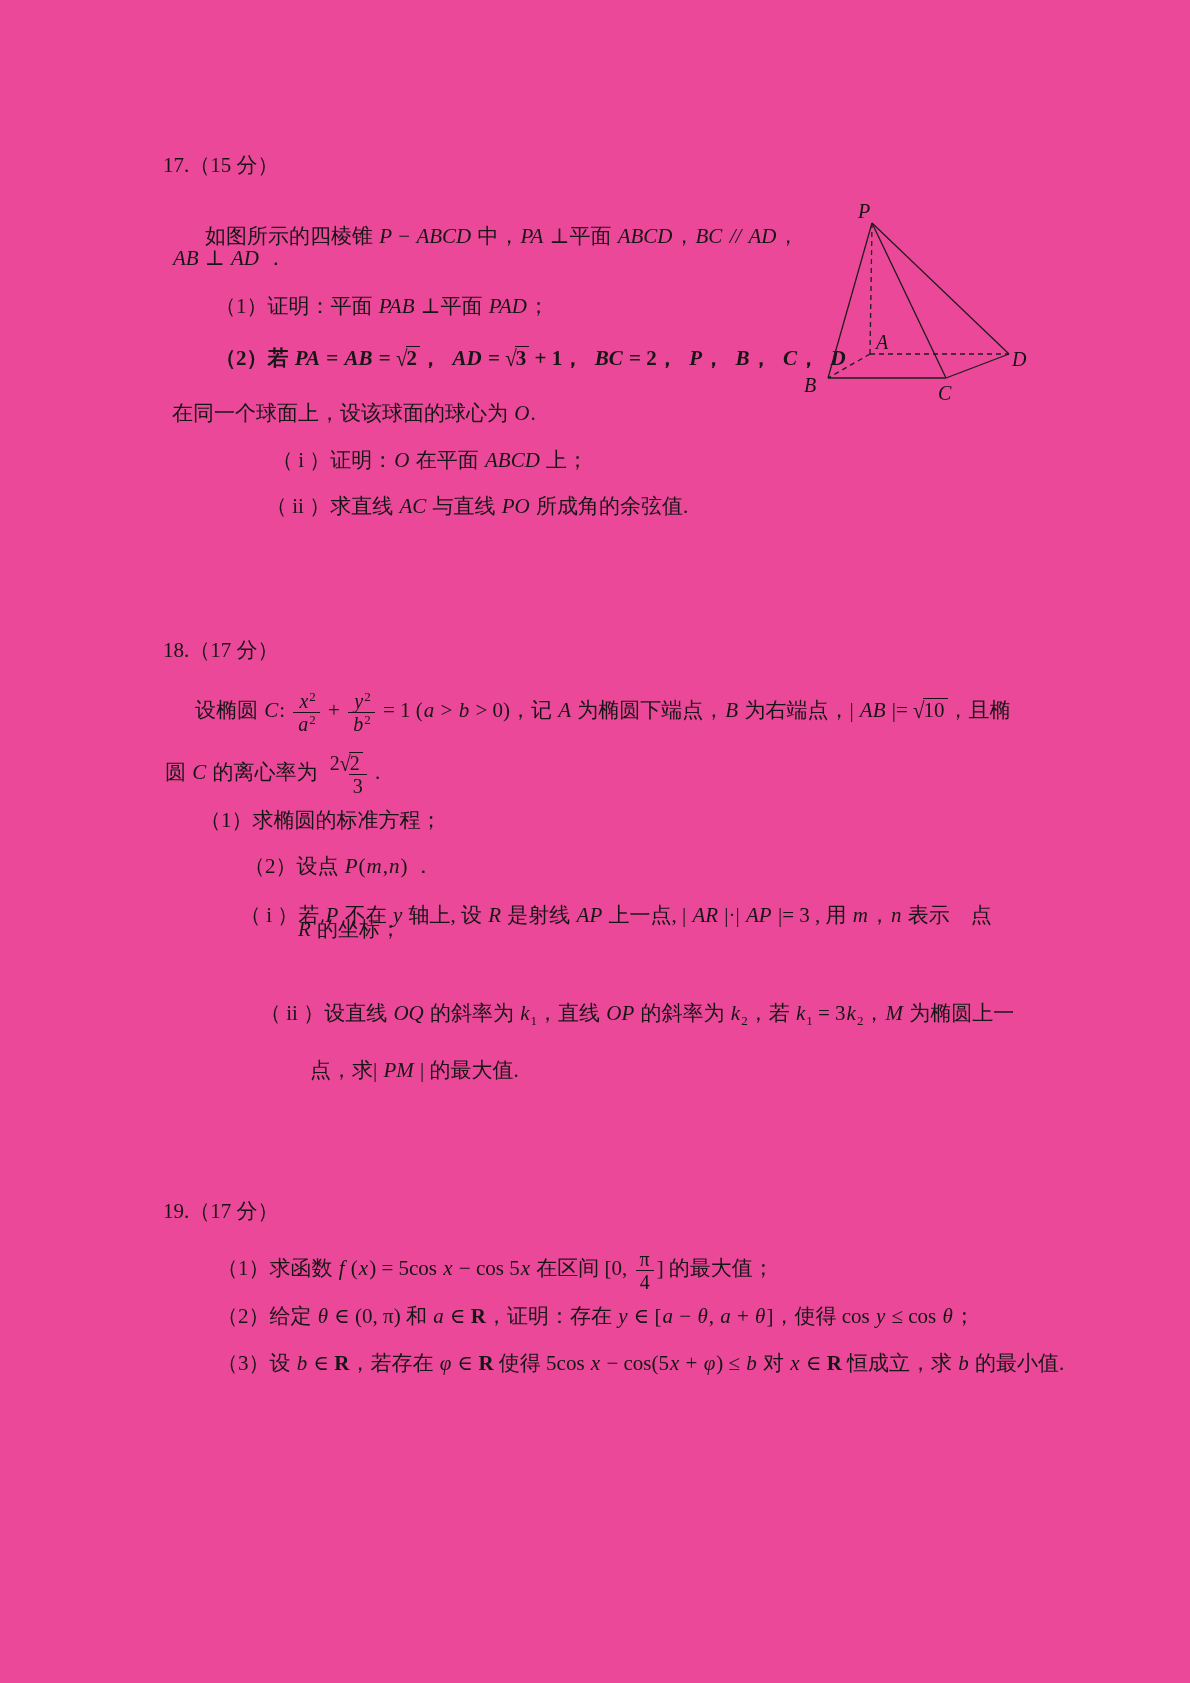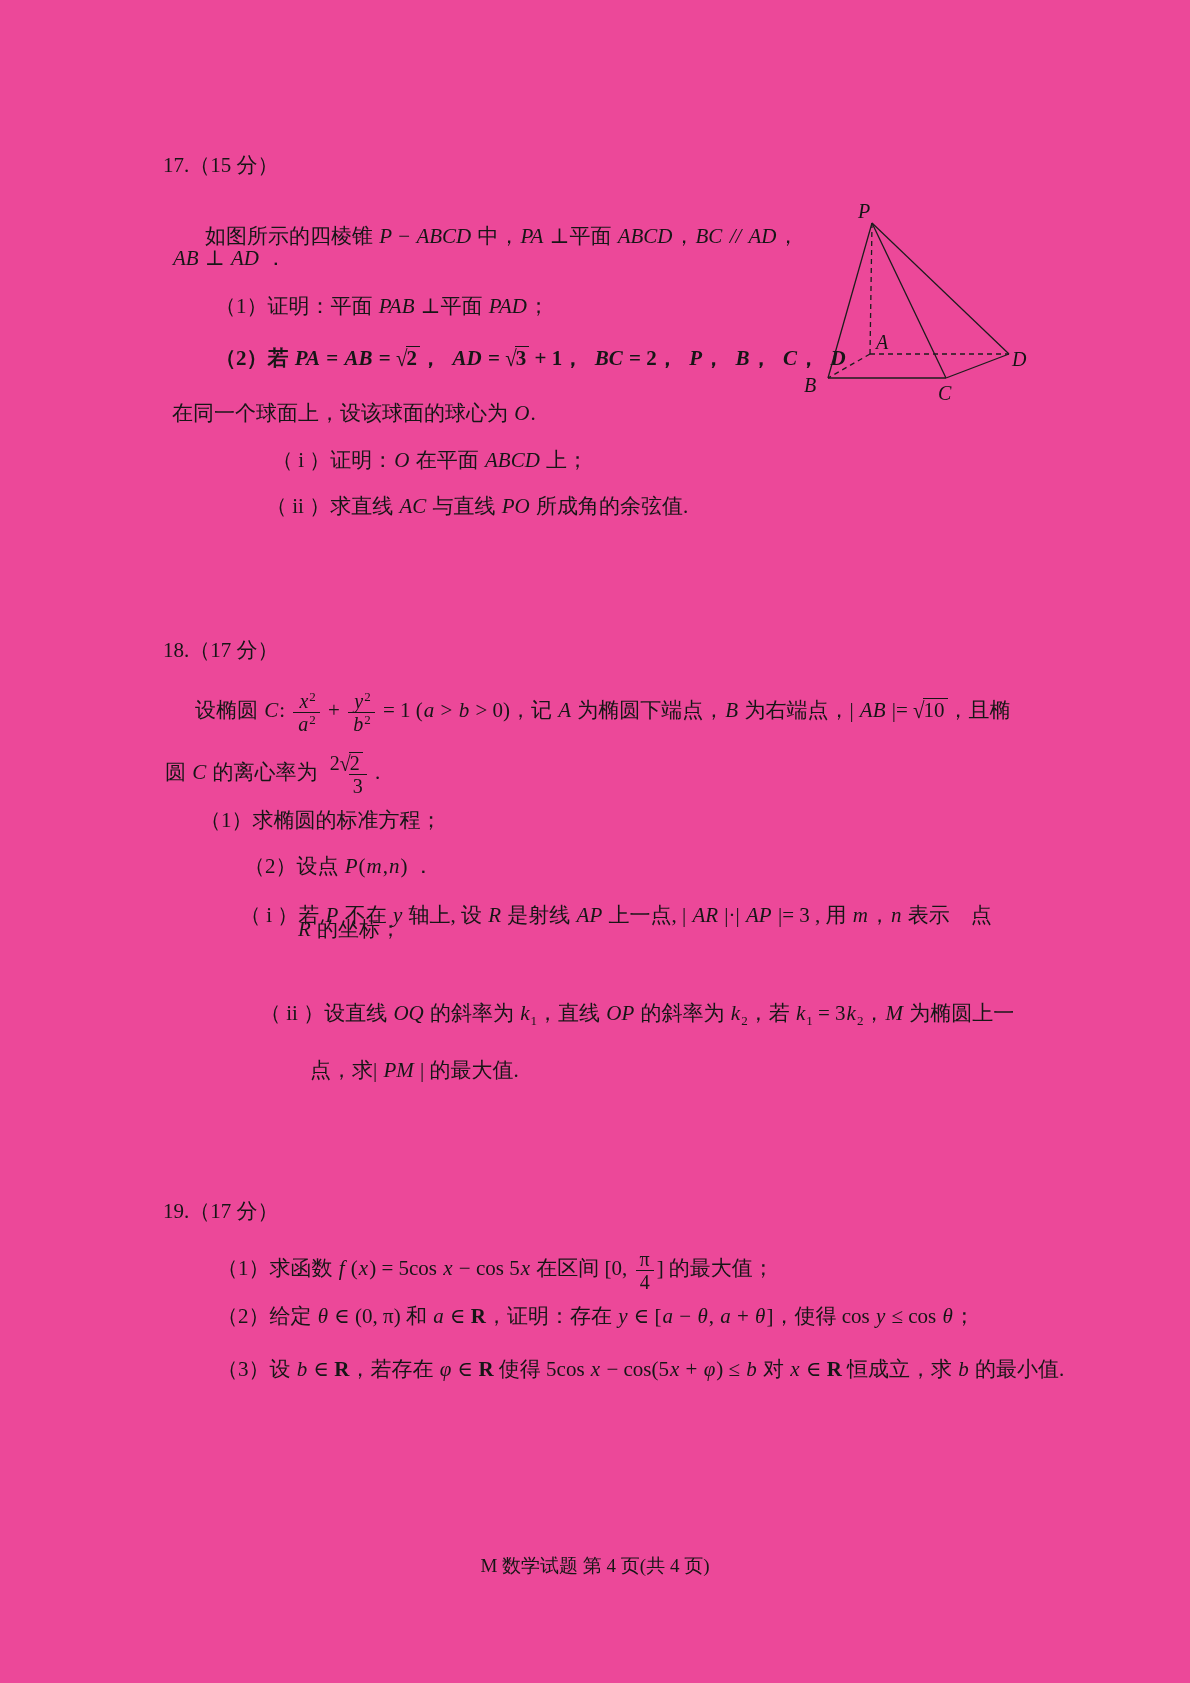--- a/index.html
+++ b/index.html
@@ -47,34 +47,33 @@
         <div class="line" style="left: 200px; top: 853px; margin-left: 44px;">（2）设点 <i>P</i>(<i>m</i>,<i>n</i>) ．</div>
         <div class="line" style="left: 240px; top: 902px;">（ i ）若 <i>P</i> 不在 <i>y</i> 轴上, 设 <i>R</i> 是射线 <i>AP</i> 上一点, | <i>AR</i> |·| <i>AP</i> |= 3 , 用 <i>m</i>，<i>n</i> 表示　点</div>
         <div class="line" style="left: 297px; top: 916px;"><i>R</i> 的坐标；</div>
         <div class="line" style="left: 260px; top: 1000px;">（ ii ）设直线 <i>OQ</i> 的斜率为 <i>k</i><sub>1</sub>，直线 <i>OP</i> 的斜率为 <i>k</i><sub>2</sub>，若 <i>k</i><sub>1</sub> = 3<i>k</i><sub>2</sub>，<i>M</i> 为椭圆上一</div>
         <div class="line" style="left: 310px; top: 1057px;">点，求| <i>PM</i> | 的最大值.</div>
       </div>
       <div>
         <div class="line" style="left: 163px; top: 1198px;">19.（17 分）</div>
         <div class="line" style="left: 217px; top: 1248px;">（1）求函数 <i>f</i> (<i>x</i>) = 5cos <i>x</i> − cos 5<i>x</i> 在区间 [0, <span class="frac"><span class="num">π</span><span class="den">4</span></span>] 的最大值；</div>
         <div class="line" style="left: 217px; top: 1303px;">（2）给定 <i>θ</i> ∈ (0, π) 和 <i>a</i> ∈ <b>R</b>，证明：存在 <i>y</i> ∈ [<i>a</i> − <i>θ</i>, <i>a</i> + <i>θ</i>]，使得 cos <i>y</i> ≤ cos <i>θ</i>；</div>
-        <div class="line" style="left: 217px; top: 1350px; margin-top: 6px;">（3）设 <i>b</i> ∈ <b>R</b>，若存在 <i>φ</i> ∈ <b>R</b> 使得 5cos <i>x</i> − cos(5<i>x</i> + <i>φ</i>) ≤ <i>b</i> 对 <i>x</i> ∈ <b>R</b> 恒成立，求 <i>b</i> 的最小值.</div>
+        <div class="line" style="left: 217px; top: 1350px;">（3）设 <i>b</i> ∈ <b>R</b>，若存在 <i>φ</i> ∈ <b>R</b> 使得 5cos <i>x</i> − cos(5<i>x</i> + <i>φ</i>) ≤ <i>b</i> 对 <i>x</i> ∈ <b>R</b> 恒成立，求 <i>b</i> 的最小值.</div>
       </div>
     </div>
   <div class="figure-box" id="figure-box" style="left: 755px; top: 172px;">
     <svg id="figure-svg" xmlns="http://www.w3.org/2000/svg" width="300" height="240" viewBox="0 0 300 240">
         <line x1="117" y1="51" x2="73" y2="206"></line>
         <line x1="117" y1="51" x2="191" y2="206"></line>
         <line x1="117" y1="51" x2="254" y2="182"></line>
         <line x1="73" y1="206" x2="191" y2="206"></line>
         <line x1="191" y1="206" x2="254" y2="182"></line>
         <line x1="117" y1="51" x2="115" y2="182" stroke-dasharray="5 4"></line>
         <line x1="115" y1="182" x2="73" y2="206" stroke-dasharray="5 4"></line>
         <line x1="115" y1="182" x2="254" y2="182" stroke-dasharray="5 4"></line>
         <text x="103" y="46">P</text>
         <text x="121" y="177">A</text>
         <text x="49" y="220">B</text>
         <text x="183" y="228">C</text>
         <text x="257" y="194">D</text>
       </svg>
   </div>
-  <div class="footer">M 数学试题 第 4 页(共 4 页)</div>
 </div>
 
 </body></html>

